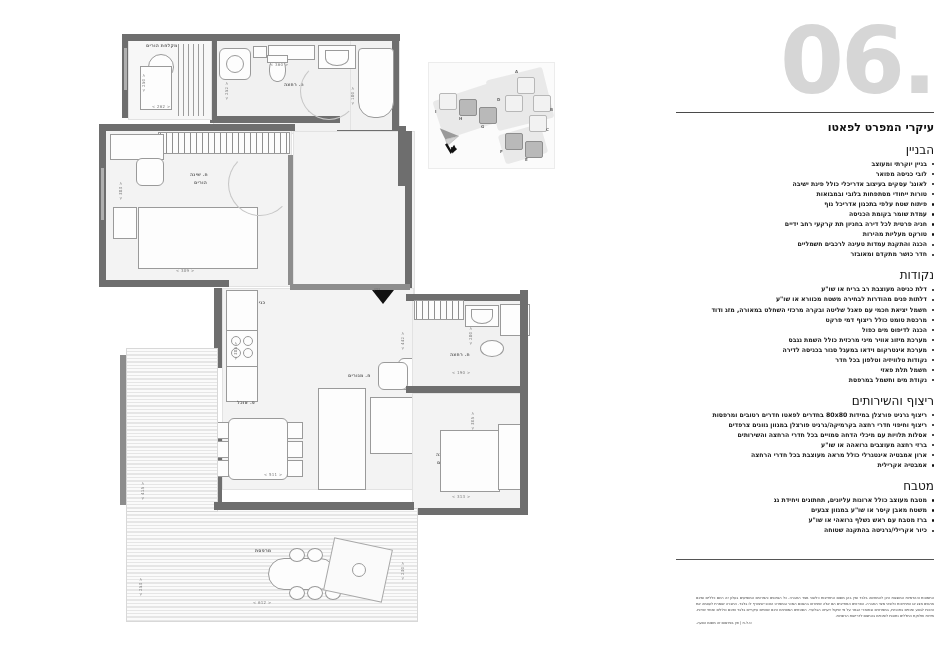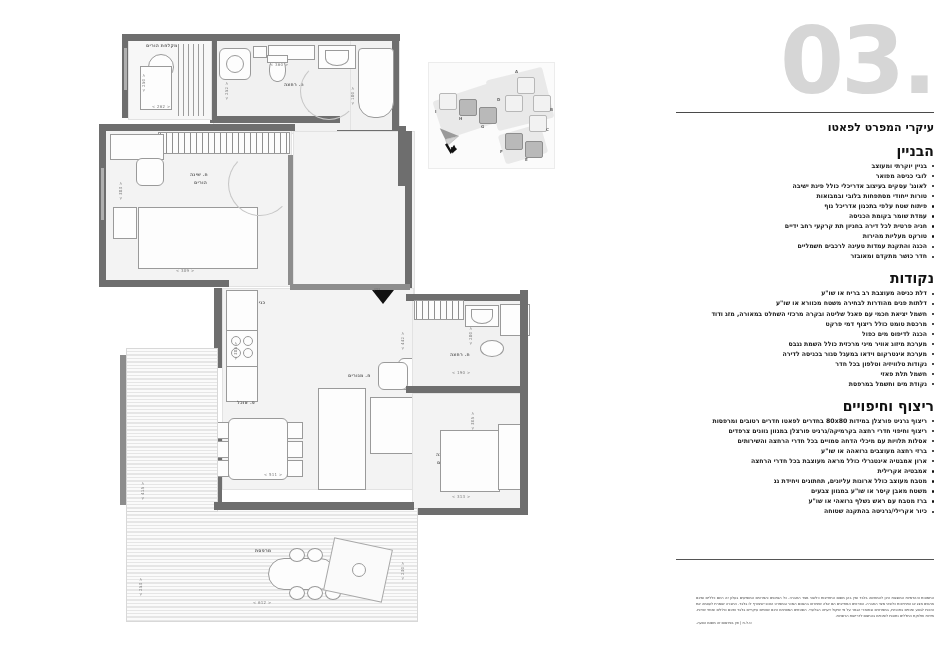--- a/index.html
+++ b/index.html
@@ -19,21 +19,21 @@
   }
   .big-number{
     font-size:92px;line-height:.88;font-weight:700;color:#d6d6d6;
     letter-spacing:-3px;text-align:right;direction:ltr;
     margin:0 0 6px 0;font-family:"DejaVu Sans",sans-serif;
   }
   .title-lines{font-size:10.5px;font-weight:700;color:#1a1a1a;line-height:1.5;}
   .title-lines div{white-space:nowrap;}
   .rule{height:1px;background:#4a4a4a;margin:9px 0 8px auto;width:100%;}
   .spec-head{font-size:11px;font-weight:700;color:#111;margin:0 0 4px 0;}
-  .sec-title{font-size:14px;font-weight:700;color:#111;margin:9px 0 2px 0;}
+  .sec-title{font-size:12px;font-weight:400;color:#111;margin:9px 0 2px 0;}
   ul.spec{list-style:none;margin:0;padding:0;}
   ul.spec li{
     font-size:6.2px;line-height:1.62;color:#161616;
     padding-right:7px;position:relative;font-weight:600;
   }
   ul.spec li:before{
     content:"";position:absolute;right:0;top:4.2px;
     width:2.2px;height:2.2px;background:#111;border-radius:50%;
   }
   .disclaimer{
@@ -286,21 +286,21 @@
     <svg class="northarrow" style="position:absolute;left:8px;top:62px;" width="30" height="38" viewBox="0 0 30 38">
       <polygon points="2,4 26,14 9,18" fill="#9a9a9a"></polygon>
       <polygon points="9,18 26,14 12,26" fill="#d2d2d2" stroke="#9a9a9a" stroke-width=".5"></polygon>
       <path d="M10,24 L16,34 L20,28 L22,32" stroke="#111" stroke-width="3" fill="none"></path>
       <polygon points="16,28 24,30 18,36" fill="#111"></polygon>
     </svg>
   </div>
 
   <div class="spec-col">
 
-    <div class="big-number">03.</div>
+    <div class="big-number">06.</div>
 
     <div class="title-lines">
     </div>
 
     <div class="rule"></div>
 
     <div class="spec-head">עיקרי המפרט לפאטו</div>
 
     <div class="sec-title">הבניין</div>
     <ul class="spec">
@@ -323,30 +323,31 @@
       <li>חשמל יציאת חכמי עם פאנל שליטה ובקרה מרכזי השחלט במאורה, מזג ודוד</li>
       <li>מרכסת טומט כולל ריצוף דמי פרקט</li>
       <li>הכנה לדיפוס מים כפול</li>
       <li>מערכת מיזוג אוויר מיני מרכזית כולל השמת נגבס</li>
       <li>מערכת אינטרקום וידאו במעגל סגור בכניסה לדירה</li>
       <li>נקודות טלוויזיה וטלפון בכל חדר</li>
       <li>חשמל תלת פאזי</li>
       <li>נקודת מים וחשמל במרפסת</li>
     </ul>
 
-    <div class="sec-title">ריצוף וחיפויים</div>
+    <div class="sec-title">ריצוף והשירותים</div>
     <ul class="spec">
       <li>ריצוף גרניט פורצלן במידות 80x80 בחדרים לפאטו חדרים רטובים ומרפסות</li>
       <li>ריצוף וחיפוי חדרי רחצה בקרמיקה/גרניט פורצלן במגוון גוונים צרפדים</li>
       <li>אסלות תלויות עם מיכלי הדחה סמויים בכל חדרי הרחצה והשירותים</li>
       <li>ברזי רחצה מעוצבים גרואהה או שו"ע</li>
       <li>ארון אמבטיה אינטגרלי כולל מראה מעוצבת בכל חדרי הרחצה</li>
       <li>אמבטיה אקרילית</li>
     </ul>
 
+    <div class="sec-title">מטבח</div>
     <ul class="spec">
       <li>מטבח מעוצב כולל ארונות עליונים, תחתונים ויחידת גג</li>
       <li>משטח מאבן קיסר או שו"ע במגוון צבעים</li>
       <li>ברז מטבח עם ראש נשלף גרואהי או שו"ע</li>
       <li>כיור אקרילי/גרניטה בהתקנה שטוחה</li>
     </ul>
 
     <div class="bottom-rule"></div>
 
     <div class="disclaimer">

